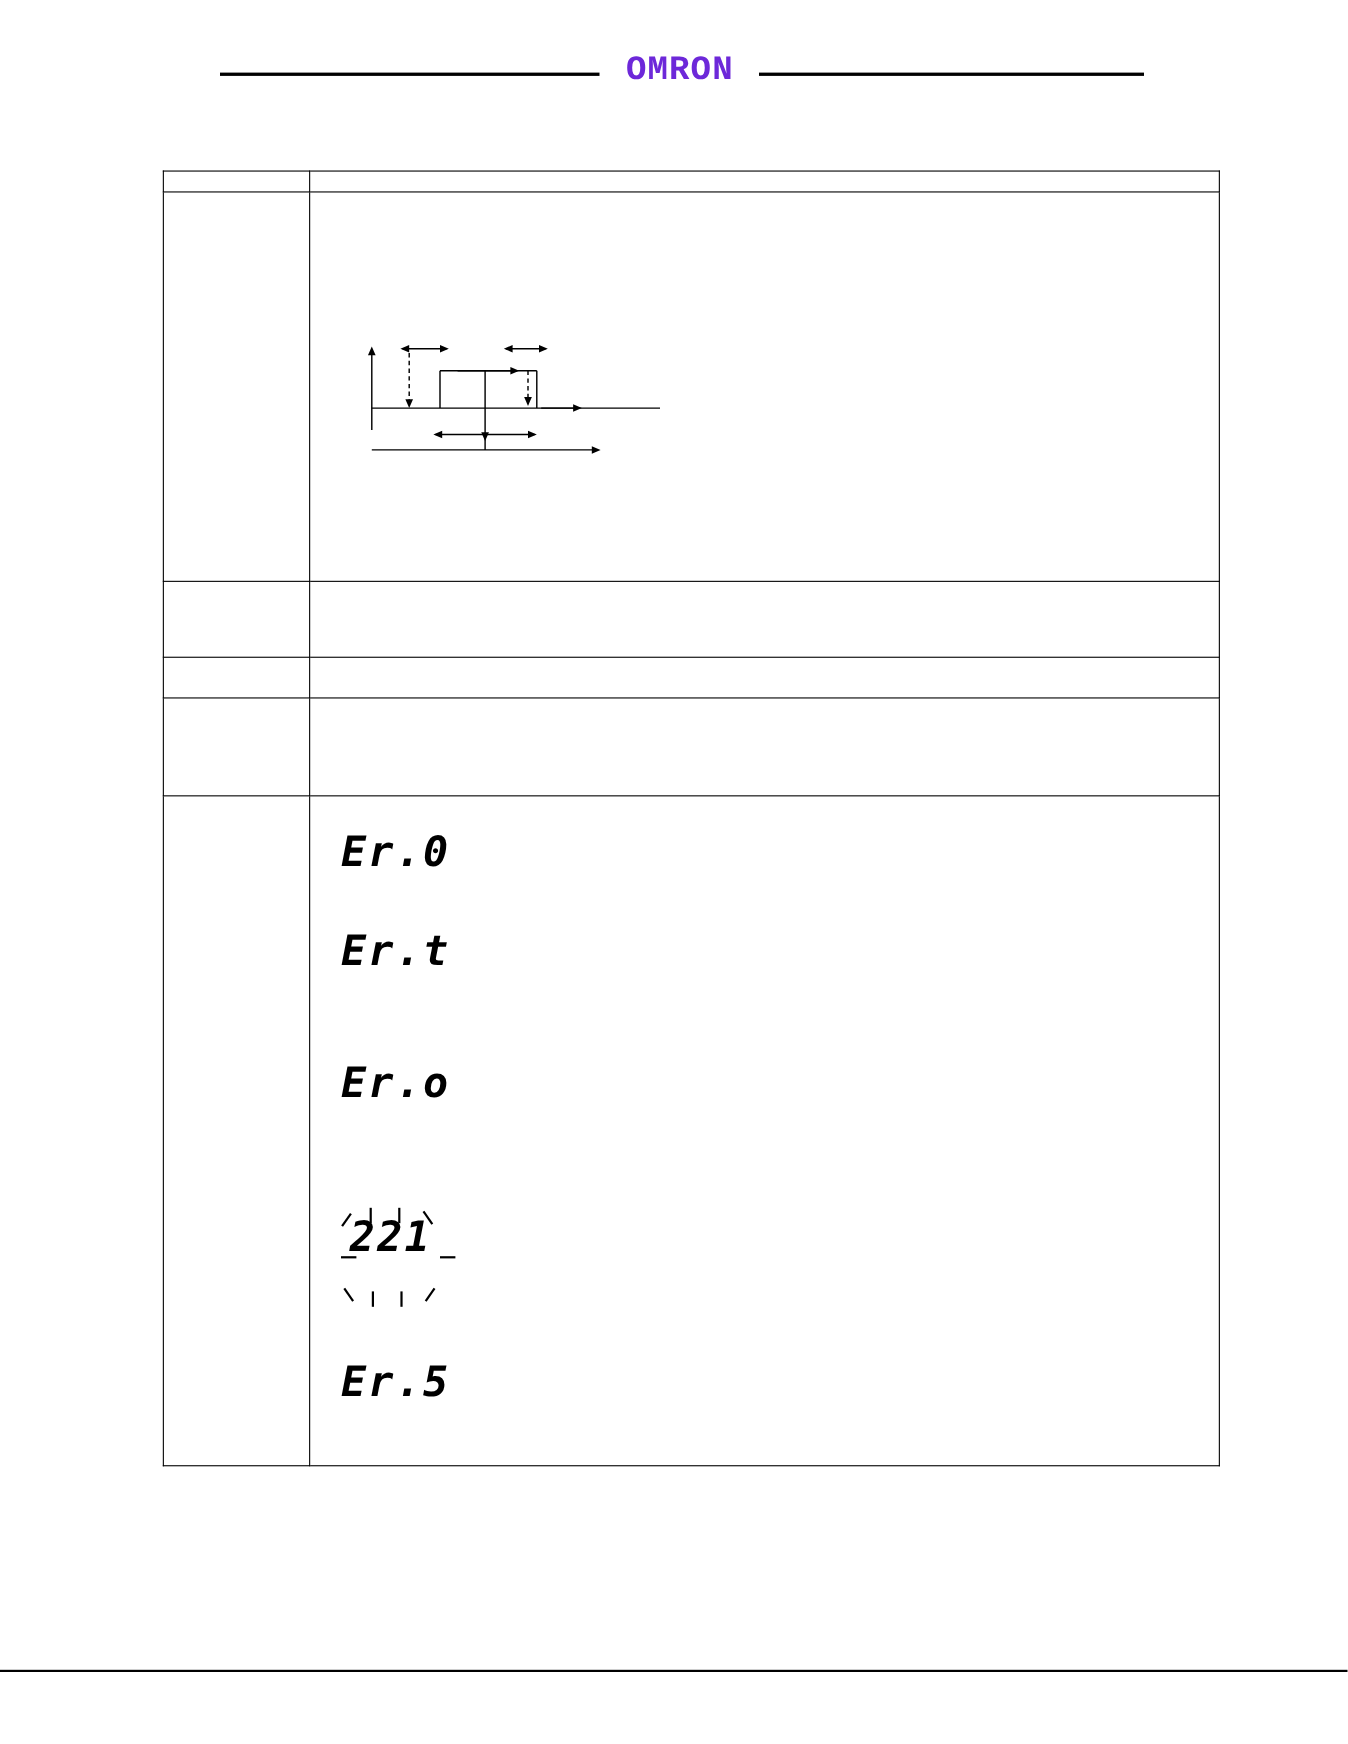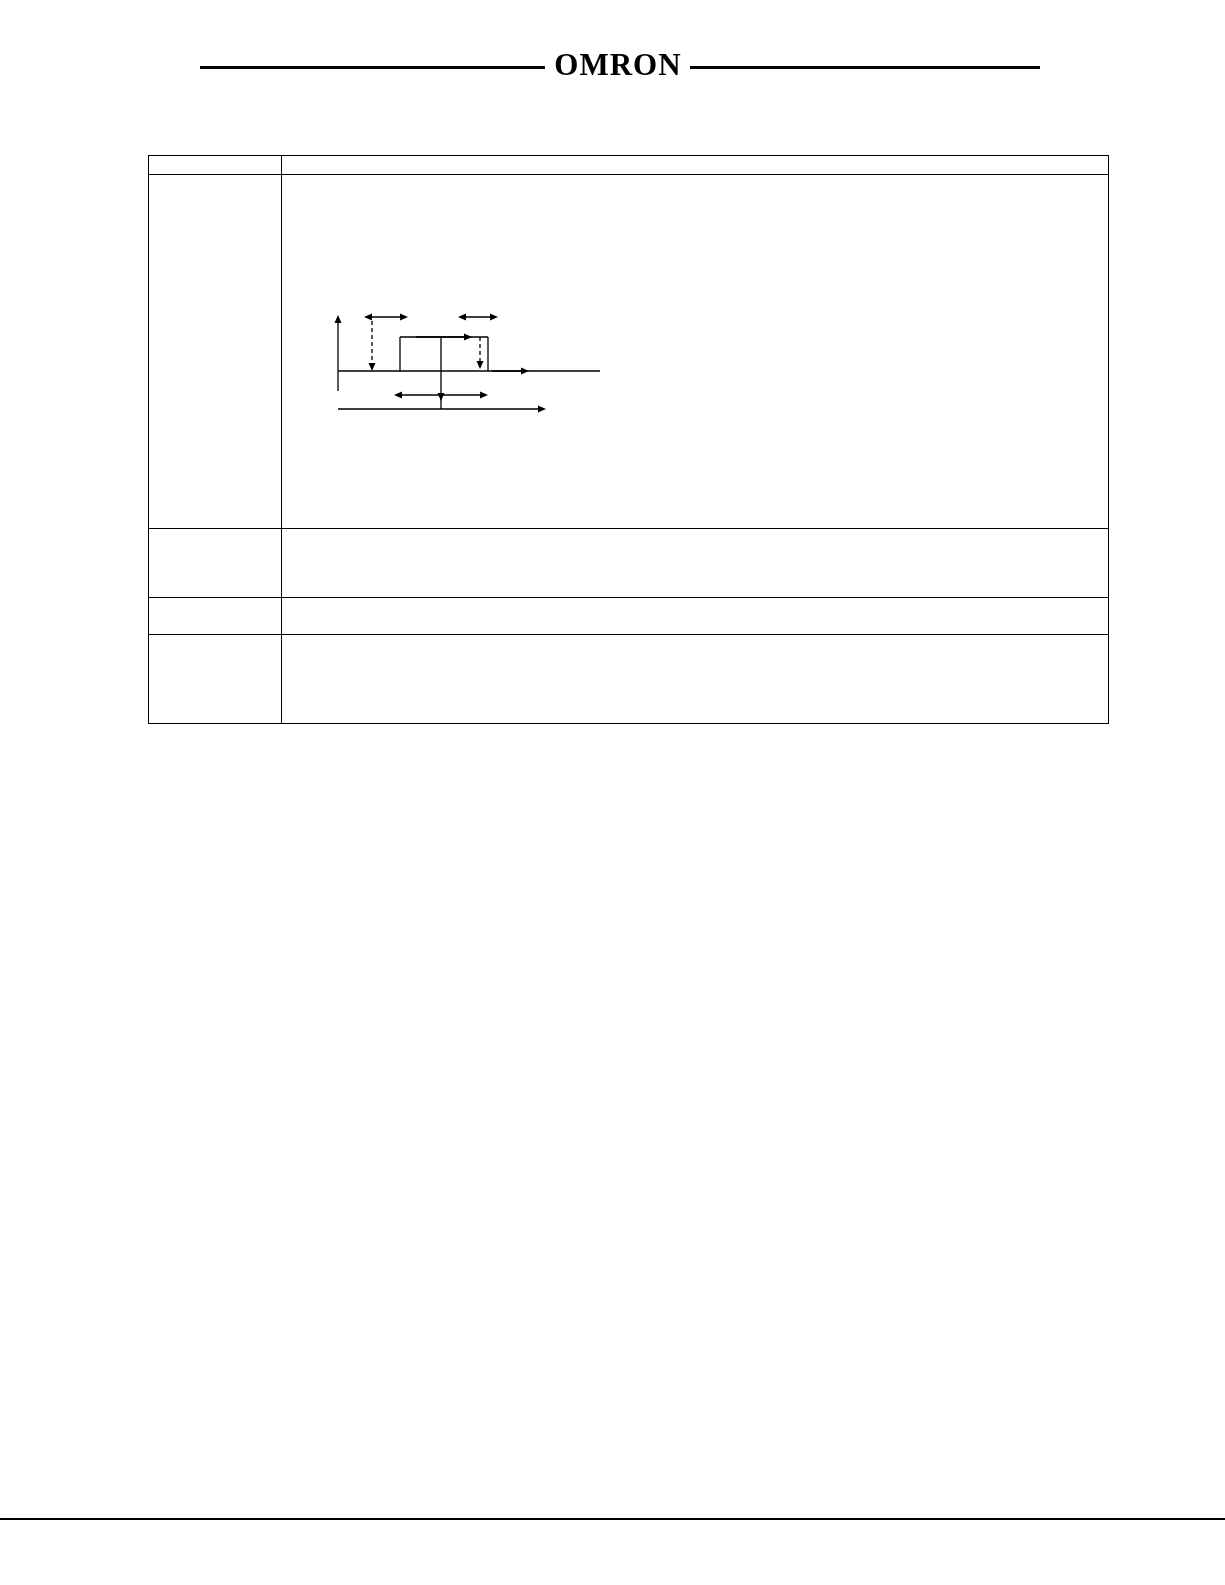--- a/index.html
+++ b/index.html
@@ -31,25 +31,25 @@
     background: #000;
   }
   .header-rule-left { left: 200px; width: 345px; }
   .header-rule-right { left: 690px; width: 350px; }
   .logo {
     position: absolute;
     left: 548px;
     top: 12px;
     width: 140px;
     text-align: center;
-    font-family: Liberation Serif, serif;
+    font-family: Liberation Mono, monospace;
     font-weight: bold;
     font-size: 31px;
     letter-spacing: 1px;
-    color: #000000;
+    color: #6d28d9;
     line-height: 34px;
   }
 
   
   .doc-table {
     position: absolute;
     left: 148px;
     top: 155px;
     width: 960px;
     border-collapse: collapse;
@@ -214,16 +214,43 @@
     <tr class="r-one">
       <td class="cell-empty"></td>
       <td class="cell-empty"></td>
     </tr>
 
     <tr class="r-three">
       <td class="cell-empty"></td>
       <td class="cell-empty"></td>
     </tr>
 
+    <tr class="r-errors">
+      <td class="cell-empty"></td>
+      <td>
+        <div class="err-list">
+          <div class="err-code err-1">Er.0</div>
+          <div class="err-code err-2">Er.t</div>
+          <div class="err-code err-3">Er.o</div>
+
+          <div class="blink-wrap">
+            <div class="err-code">221</div>
+
+            <div class="ray" style="left:4px;  top:4px;  width:2px; height:14px; transform:rotate(35deg);"></div>
+            <div class="ray" style="left:26px; top:0px;  width:2px; height:14px;"></div>
+            <div class="ray" style="left:52px; top:0px;  width:2px; height:14px;"></div>
+            <div class="ray" style="left:78px; top:2px;  width:2px; height:14px; transform:rotate(-35deg);"></div>
+            <div class="ray" style="left:0px;  top:44px; width:14px; height:2px;"></div>
+            <div class="ray" style="left:90px; top:44px; width:14px; height:2px;"></div>
+            <div class="ray" style="left:6px;  top:72px; width:2px; height:14px; transform:rotate(-35deg);"></div>
+            <div class="ray" style="left:28px; top:76px; width:2px; height:14px;"></div>
+            <div class="ray" style="left:54px; top:76px; width:2px; height:14px;"></div>
+            <div class="ray" style="left:80px; top:72px; width:2px; height:14px; transform:rotate(35deg);"></div>
+          </div>
+
+          <div class="err-code err-5">Er.5</div>
+        </div>
+      </td>
+    </tr>
   </tbody>
 </table>
 
 <div class="footer-rule"></div>
 
 </body></html>

